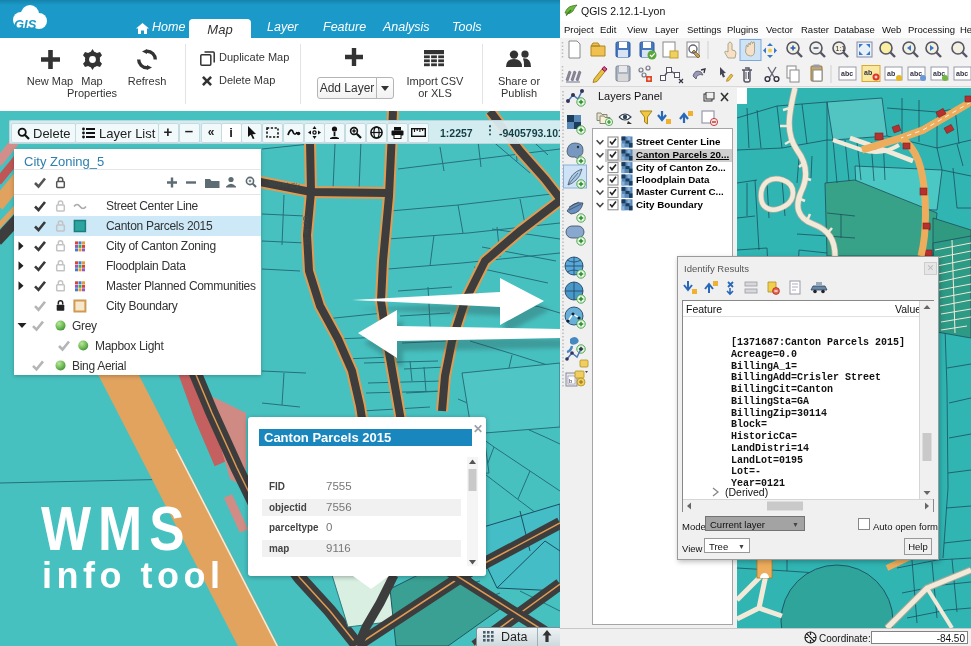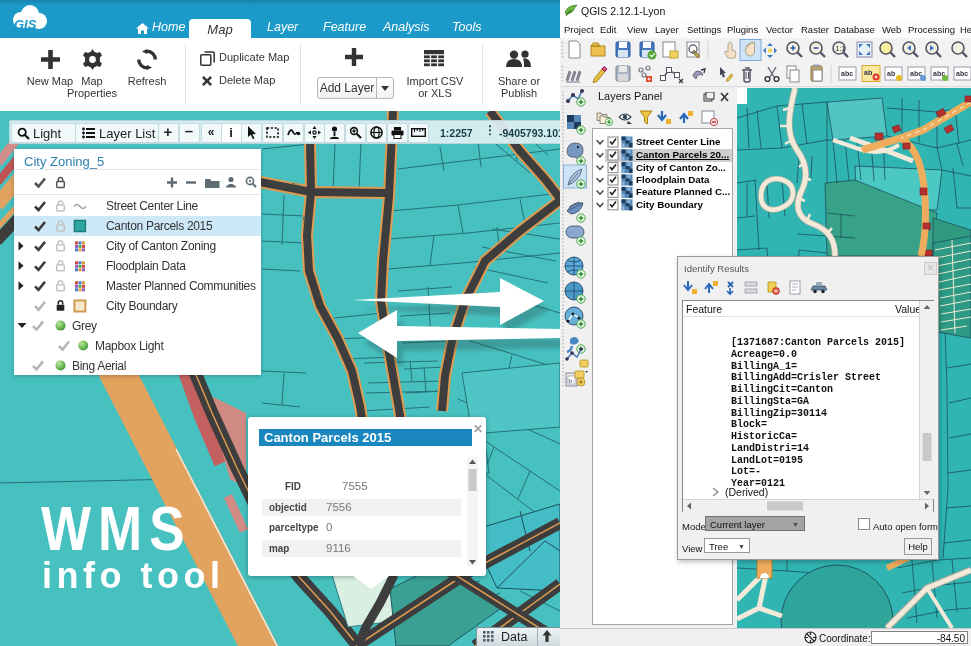--- a/index.html
+++ b/index.html
@@ -237,21 +237,21 @@
           <polygon points="358,222 397,199 397,215 560,218 560,227 397,230 397,247" fill="#fff"></polygon>
         </g>
       </svg>
 
       <div class="mtb">
         <div class="mtbtn" style="left:1px;width:63px;">
           <svg style="position:absolute;left:5px;top:3px" width="13" height="13" viewBox="0 0 13 13">
               <circle cx="5.2" cy="5.2" r="3.6" fill="none" stroke="#111" stroke-width="1.8"></circle>
               <line x1="8" y1="8" x2="12" y2="12" stroke="#111" stroke-width="2.2"></line>
             </svg>
-          <span style="position:absolute;left:21px;top:2px;">Light</span>
+          <span style="position:absolute;left:21px;top:2px;">Delete</span>
           </div>
         <div class="mtbtn" style="left:65px;width:82px;">
           <svg style="position:absolute;left:6px;top:3px" width="13" height="12" viewBox="0 0 13 12">
               <g fill="#111">
                 <circle cx="1.5" cy="2" r="1.4"></circle>
                 <circle cx="1.5" cy="6" r="1.4"></circle>
                 <circle cx="1.5" cy="10" r="1.4"></circle>
                 <rect x="4" y="1" width="9" height="2"></rect>
                 <rect x="4" y="5" width="9" height="2"></rect>
                 <rect x="4" y="9" width="9" height="2"></rect>
@@ -422,21 +422,21 @@
         <span class="lp-text" style="left:81px;top:189.5px;">Mapbox Light</span>
         <span class="lp-text" style="left:58px;top:209.5px;">Bing Aerial</span>
       </div>
 
       <div class="wms1">WMS</div>
       <div class="wms2">info tool</div>
 
       <div class="popup">
         <div class="pophead">Canton Parcels 2015</div>
         <div class="abs" style="left:225px;top:5px;color:#9aa0a5;font-size:12px;font-weight:700;">✕</div>
-        <div class="poprow" style="top:61px;margin-left:16px;">
+        <div class="poprow" style="top:61px;">
             <span class="poplab">FID</span>
             <span class="popval">7555</span>
           </div>
         <div class="poprow" style="top:81.5px;background:#f1f1f1;">
             <span class="poplab">objectid</span>
             <span class="popval">7556</span>
           </div>
         <div class="poprow" style="top:102px;">
             <span class="poplab">parceltype</span>
             <span class="popval">0</span>
@@ -792,21 +792,21 @@
             <use href="#cbx" x="20" y="63.4"></use>
             <use href="#wmsic" x="34" y="63.4"></use>
           <use href="#twd" x="7" y="75.8"></use>
             <use href="#cbx" x="20" y="75.8"></use>
             <use href="#wmsic" x="34" y="75.8"></use>
         </svg>
         <span class="qtrow" style="left:43px;top:7px;">Street Center Line</span>
         <span class="qtrow" style="left:43px;top:20px;text-decoration:underline;">Canton Parcels 20...</span>
         <span class="qtrow" style="left:43px;top:32.6px;">City of Canton Zo...</span>
         <span class="qtrow" style="left:43px;top:45px;">Floodplain Data</span>
-        <span class="qtrow" style="left:43px;top:57.4px;">Feature Planned C...</span>
+        <span class="qtrow" style="left:43px;top:57.4px;">Master Current C...</span>
         <span class="qtrow" style="left:43px;top:69.8px;">City Boundary</span>
       </div>
     </div>
     <div class="qcanvas">
       <svg style="position:absolute;left:0;top:0" width="234" height="540" viewBox="0 0 234 540">
         <rect width="234" height="540" fill="#30b5b3"></rect>
 
         <polygon points="90,14 145,10 150,48 96,52" fill="#52c5c3" stroke="#1d4f5e" stroke-width="0.8"></polygon>
         <polygon points="118,78 205,82 200,122 120,120" fill="#4cc8c4" stroke="#1d4f5e" stroke-width="0.8"></polygon>
 

